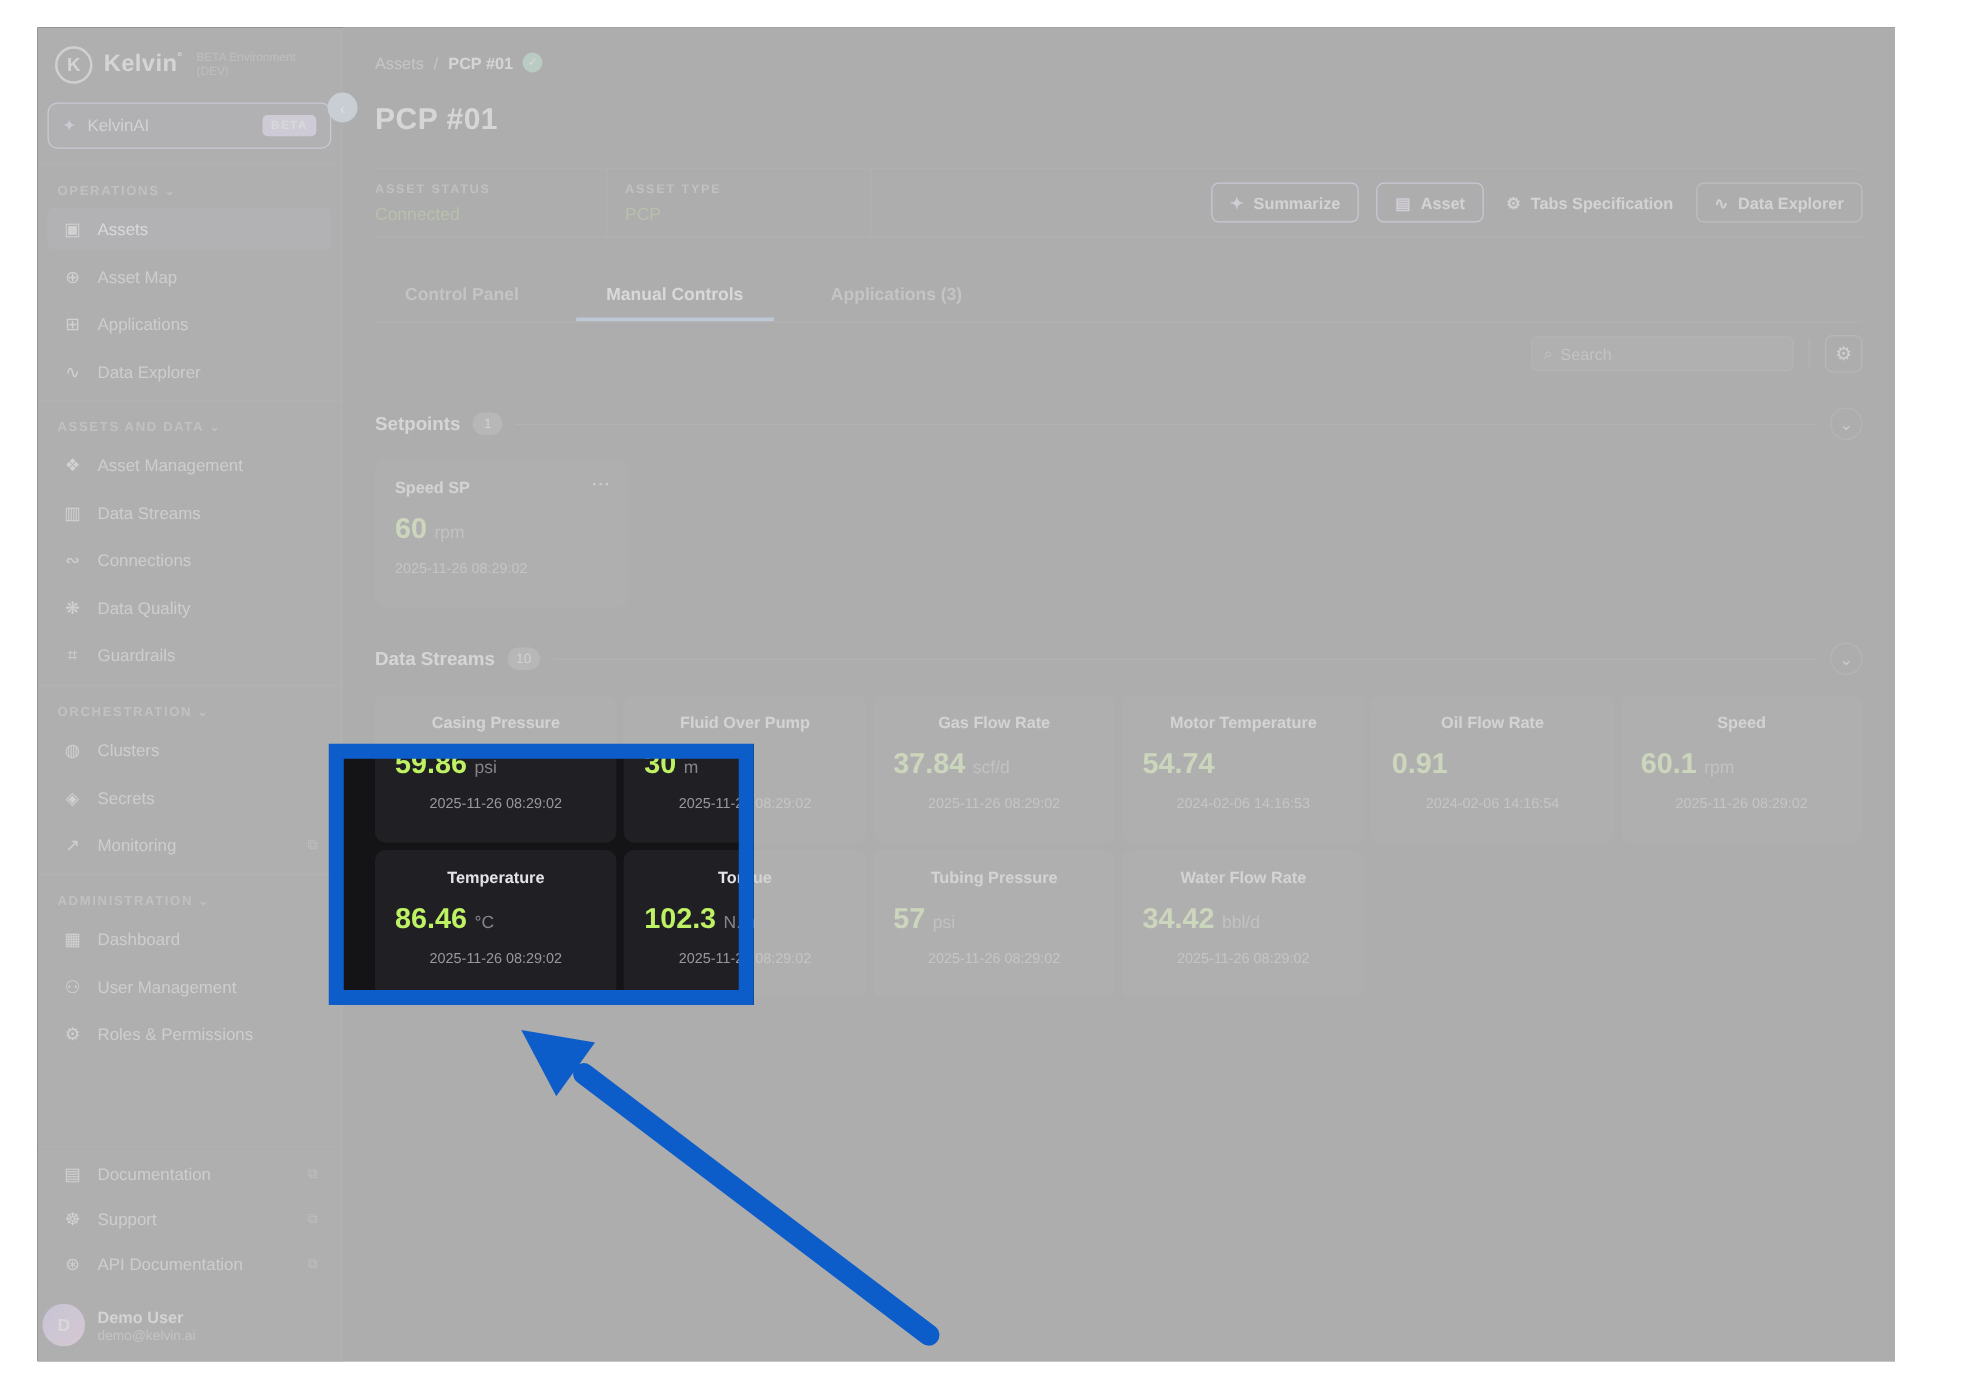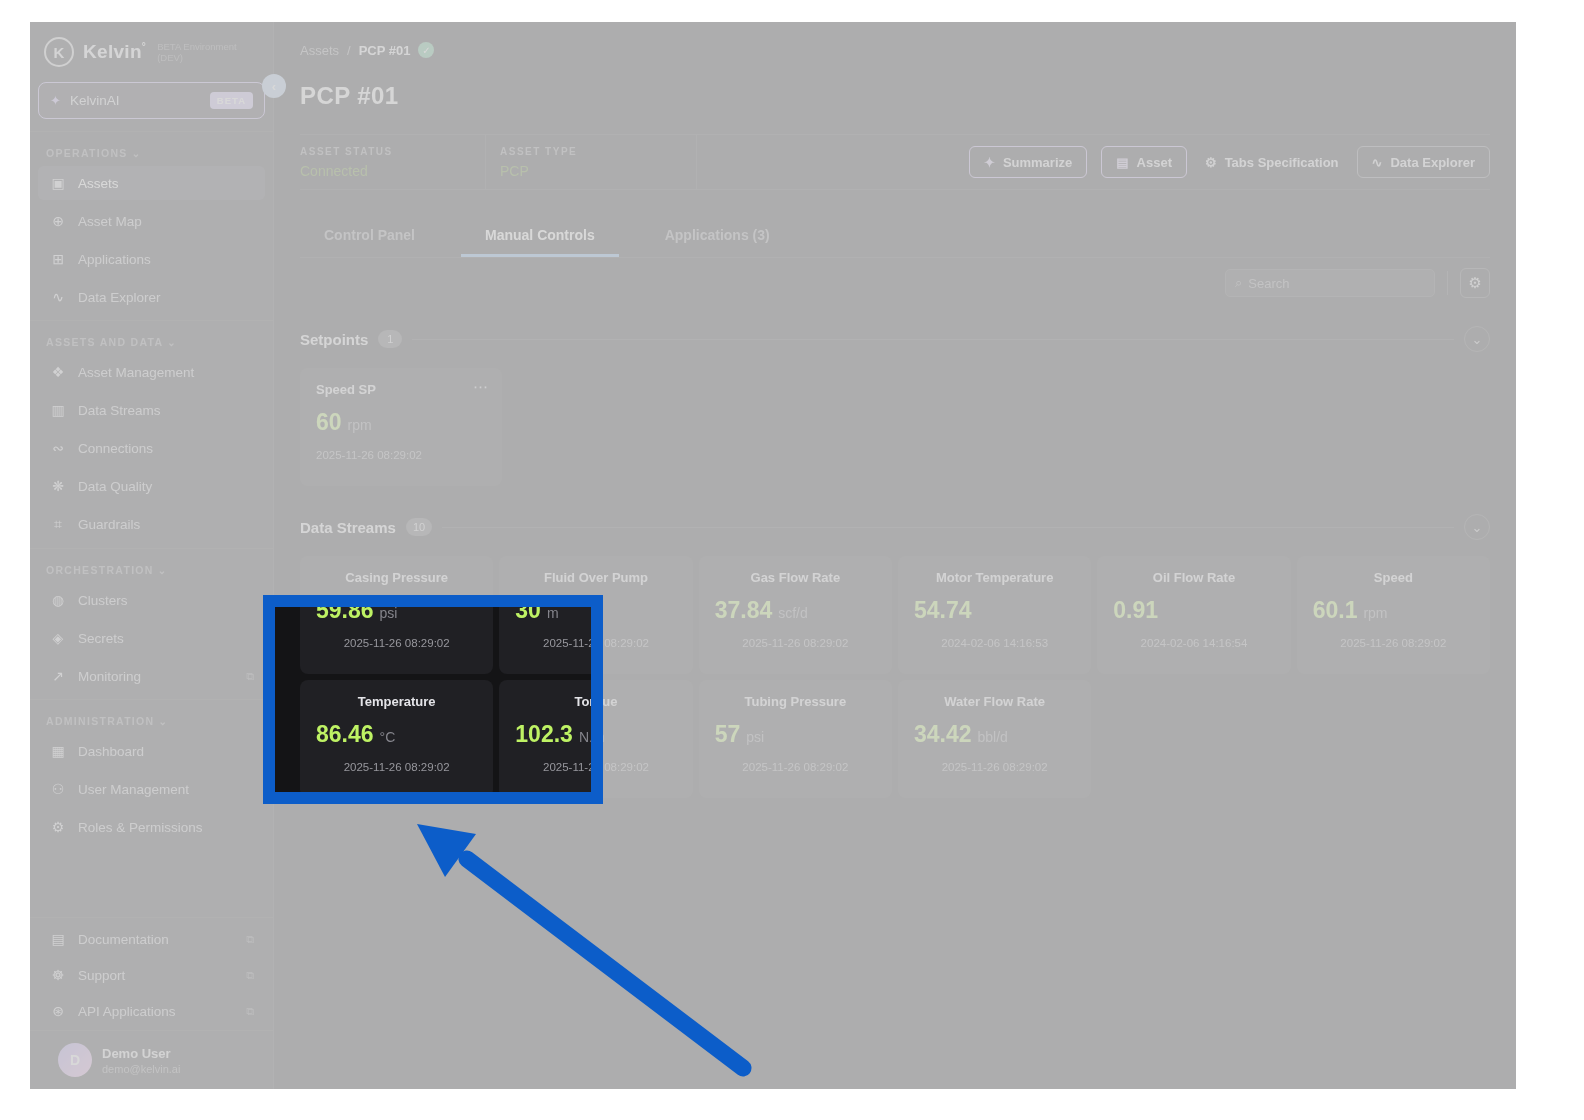--- a/index.html
+++ b/index.html
@@ -18,21 +18,21 @@
   .ai-label { color:#dcdce0; font-size:13.5px; }
   .beta-badge { margin-left:auto; background:#c7b8f2; color:#fff; font-size:9.5px; font-weight:bold; letter-spacing:1px; padding:3px 7px; border-radius:4px; }
   .side-divider { border-top:1px solid #2c2c30; margin:4px 0; }
   .sec-head { padding:11px 16px 5px; font-size:10.5px; font-weight:bold; letter-spacing:1.3px; color:#7e7e84; }
   .sec-chev { font-size:10px; margin-left:4px; }
   .nav-item { display:flex; align-items:center; gap:11px; margin:2px 8px; padding:9px 11px; border-radius:6px; color:#c4c4c9; font-size:13.5px; cursor:pointer; }
   .nav-item.active { background:#31313a; color:#ffffff; }
   .nav-icon { width:18px; text-align:center; color:#d5d5da; font-size:14px; flex-shrink:0; }
   .ext-icon { margin-left:auto; color:#6d6d73; font-size:11px; }
   .side-bottom { margin-top:auto; }
-  .user-row { border-top:1px solid #2c2c30; padding:12px 28px; display:flex; gap:10px; align-items:center; cursor:pointer; }
+  .user-row { border-top:1px solid #2c2c30; padding:12px 4px; display:flex; gap:10px; align-items:center; cursor:pointer; }
   .avatar { width:34px; height:34px; border-radius:50%; background:linear-gradient(135deg,#9f8fe8,#eaa8e0); color:#fff; display:flex; align-items:center; justify-content:center; font-weight:bold; font-size:14px; flex-shrink:0; }
   .user-name { font-size:13px; font-weight:bold; color:#e0e0e3; }
   .user-email { font-size:11px; color:#8c8c90; margin-top:2px; }
   .collapse-btn { position:absolute; left:232px; top:52px; width:24px; height:24px; border-radius:50%; background:#a9c7ee; color:#fff; font-size:13px; font-weight:bold; display:flex; align-items:center; justify-content:center; z-index:5; cursor:pointer; }
 
   
   .main { flex:1; padding:0 26px; position:relative; }
   .breadcrumb { padding-top:20px; font-size:13px; color:#96969c; display:flex; gap:8px; align-items:center; }
   .crumb-current { color:#ededf0; font-weight:bold; }
   .check-badge { width:16px; height:16px; border-radius:50%; background:#55b586; color:#fff; font-size:10px; display:flex; align-items:center; justify-content:center; }
@@ -177,21 +177,21 @@
           <span>Documentation</span>
           <span class="ext-icon">⧉</span>
         </div>
       <div class="nav-item">
           <span class="nav-icon">☸</span>
           <span>Support</span>
           <span class="ext-icon">⧉</span>
         </div>
       <div class="nav-item">
           <span class="nav-icon">⊛</span>
-          <span>API Applications</span>
+          <span>API Documentation</span>
           <span class="ext-icon">⧉</span>
         </div>
       <div class="user-row">
         <span class="avatar">D</span>
         <span>
           <div class="user-name">Demo User</div>
           <div class="user-email">demo@kelvin.ai</div>
         </span>
       </div>
     </div>

